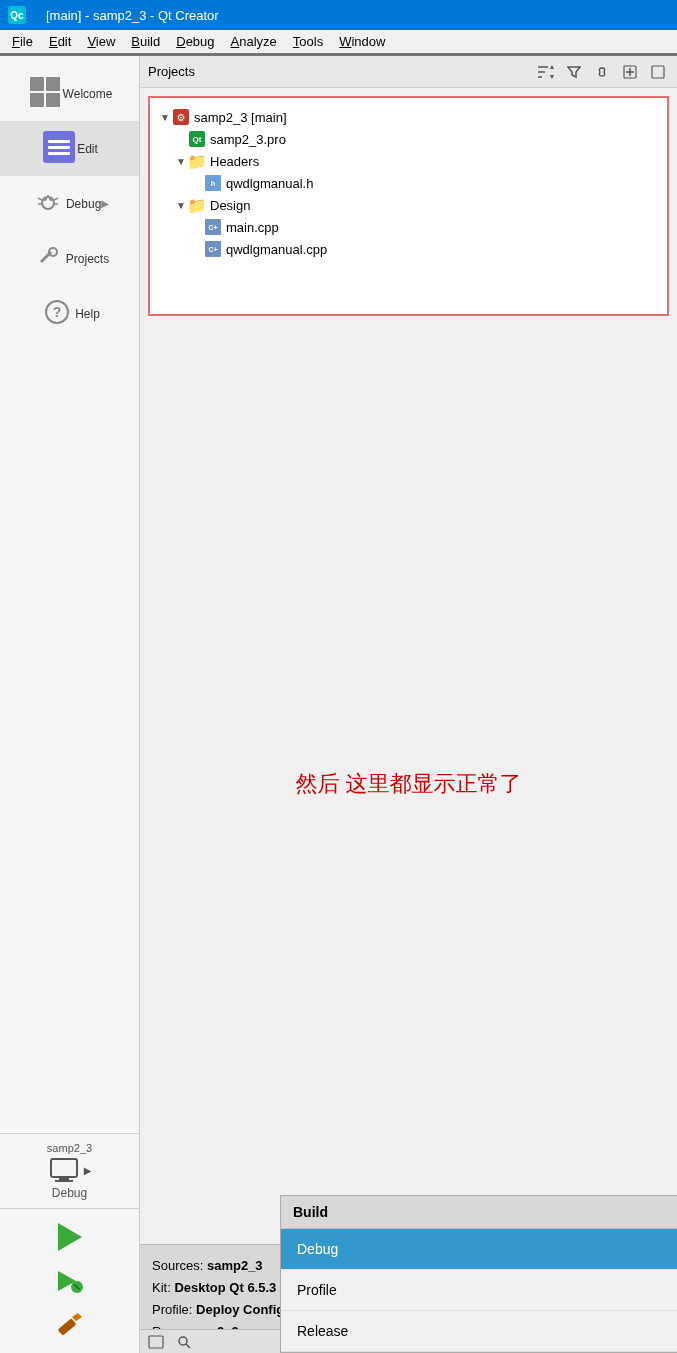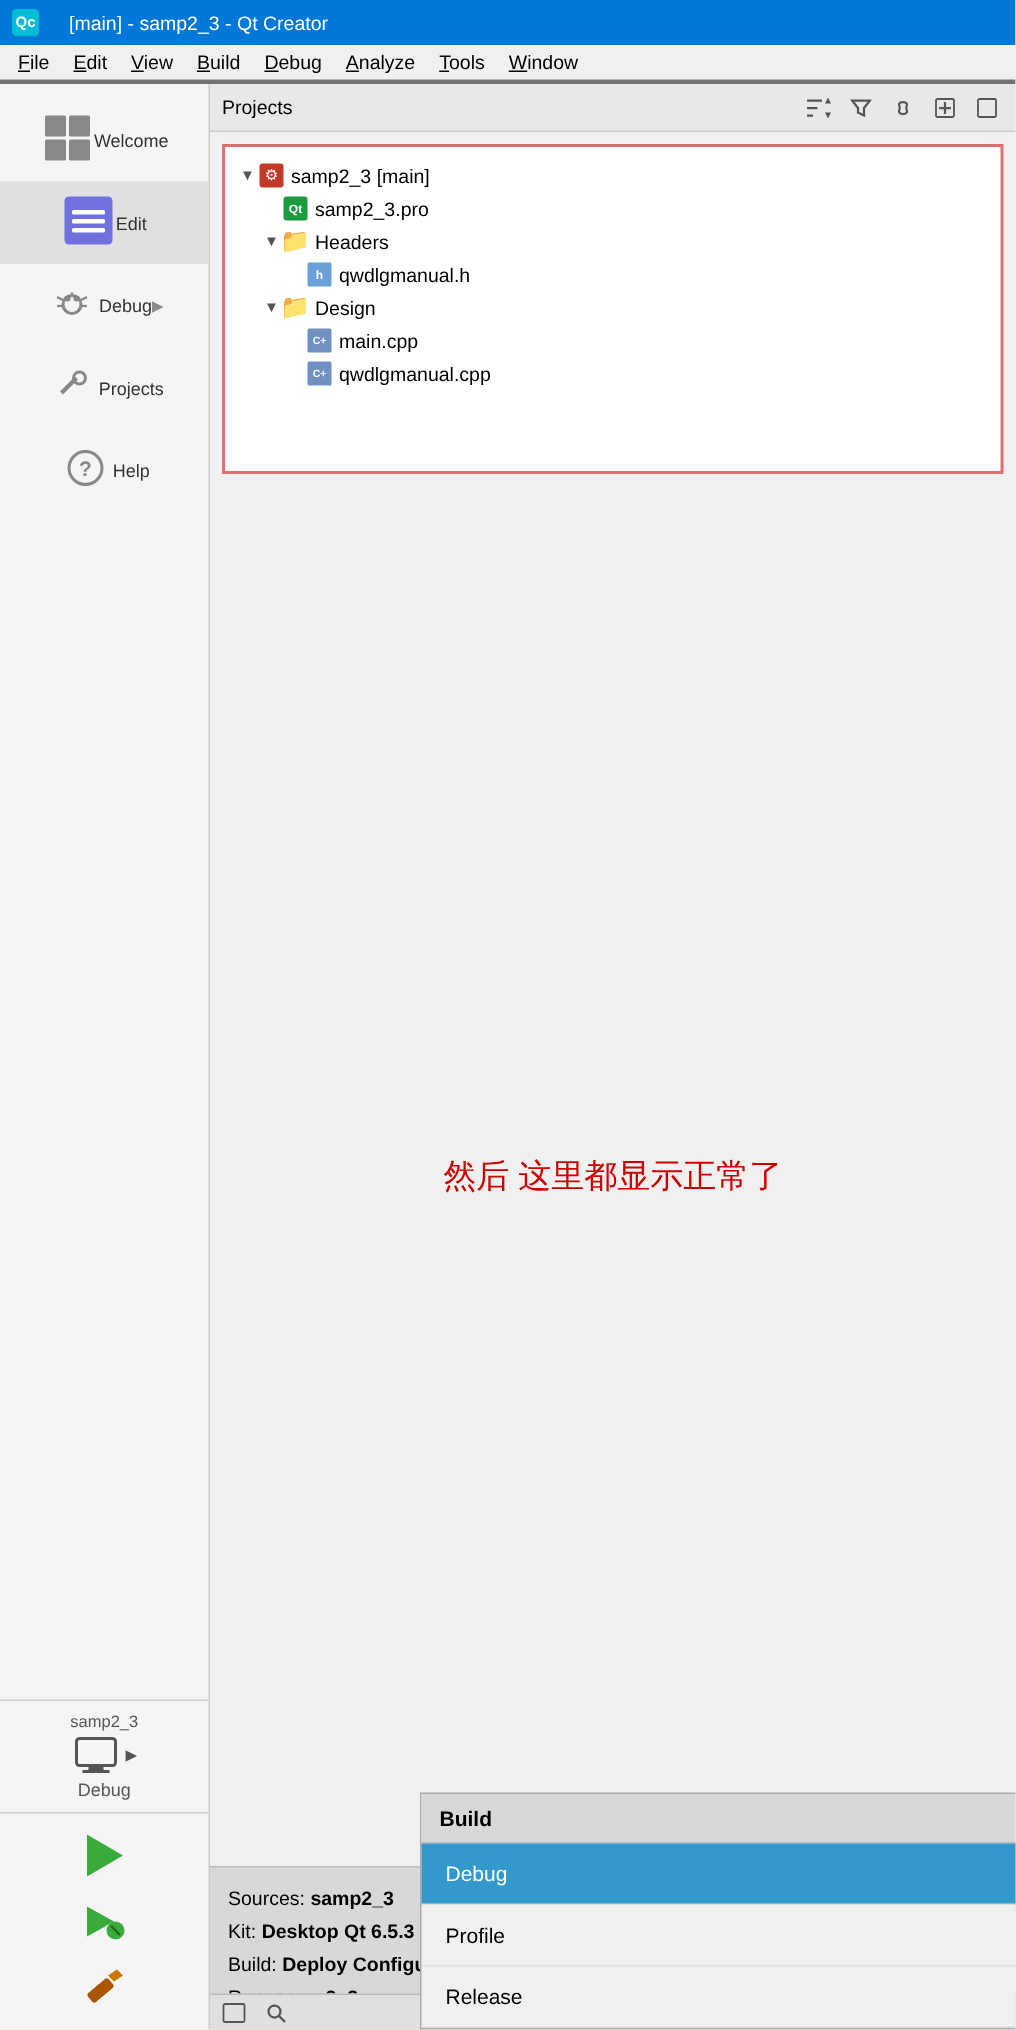--- a/index.html
+++ b/index.html
@@ -500,21 +500,21 @@
     <div class="project-info">
       <div>
         <span>Sources:</span>
         <span class="bold">samp2_3</span>
       </div>
       <div>
         <span>Kit:</span>
         <span class="bold">Desktop Qt 6.5.3 MinGW 64-bit</span>
       </div>
       <div>
-        <span>Build:</span>
+        <span>Profile:</span>
         <span class="bold">Deploy Configuration</span>
       </div>
       <div>
         <span>Run:</span>
         <span class="bold">samp2_3</span>
       </div>
     </div>
 
     <div class="build-dropdown">
       <div class="build-dropdown-header">Build</div>

